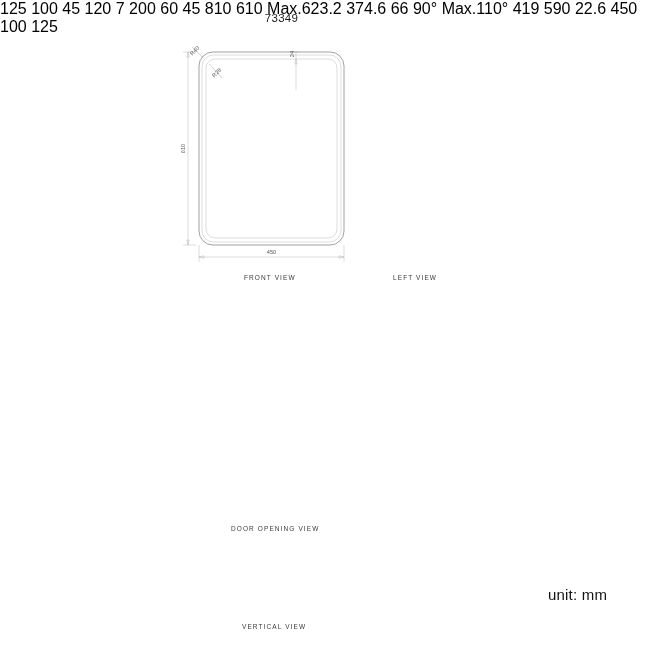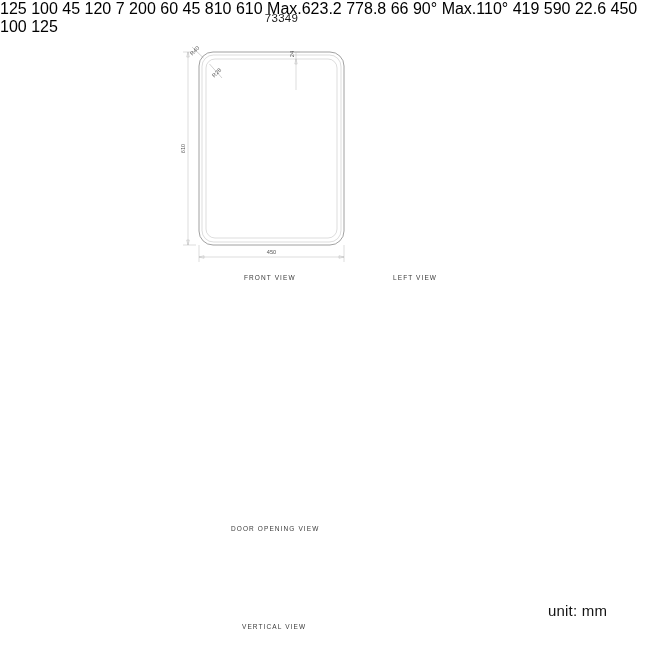--- a/index.html
+++ b/index.html
@@ -31,21 +31,21 @@
   }
   #title-number {
     left: 11px; top: 12px;
     width: 541px;
     text-align: center;
     font-size: 11.5px;
     color: #1a1a1a;
     letter-spacing: 0.3px;
   }
   #unit-label {
-    left: 548px; top: 602px;
+    left: 548px; top: 586px;
     font-size: 15px;
     color: #141414;
     letter-spacing: 0.2px;
   }
   .viewlabel {
     position: absolute;
     font-size: 6.5px;
     color: #3a3a3a;
     letter-spacing: 1.1px;
     white-space: nowrap;
@@ -266,21 +266,21 @@
       <text class="dimtxt" x="293" y="310" text-anchor="middle">Max.623.2</text>
     </path></path></line></line></line></g>
 
     
     <g>
       <line class="thin" x1="188" y1="318" x2="188" y2="330">
       <line class="thin" x1="351" y1="318" x2="351" y2="330">
       <line class="thin" x1="188" y1="324" x2="351" y2="324">
       <path class="thin" fill="#a8a8a8" d="M188,324 l5,-1.2 v2.4 z">
       <path class="thin" fill="#a8a8a8" d="M351,324 l-5,-1.2 v2.4 z">
-      <text class="dimtxt" x="270" y="322" text-anchor="middle">778.8</text>
+      <text class="dimtxt" x="270" y="322" text-anchor="middle">374.6</text>
     </path></path></line></line></line></g>
 
     
     <g>
       <line class="thin" x1="352" y1="331" x2="366" y2="331">
       <line class="thin" x1="352" y1="361" x2="366" y2="361">
       <line class="thin" x1="360" y1="331" x2="360" y2="361">
       <path class="thin" fill="#a8a8a8" d="M360,331 l-1.2,5 h2.4 z">
       <path class="thin" fill="#a8a8a8" d="M360,361 l-1.2,-5 h2.4 z">
       <text class="dimtxt" x="357.5" y="346" text-anchor="middle" transform="rotate(-90 357.5 346)">66</text>

